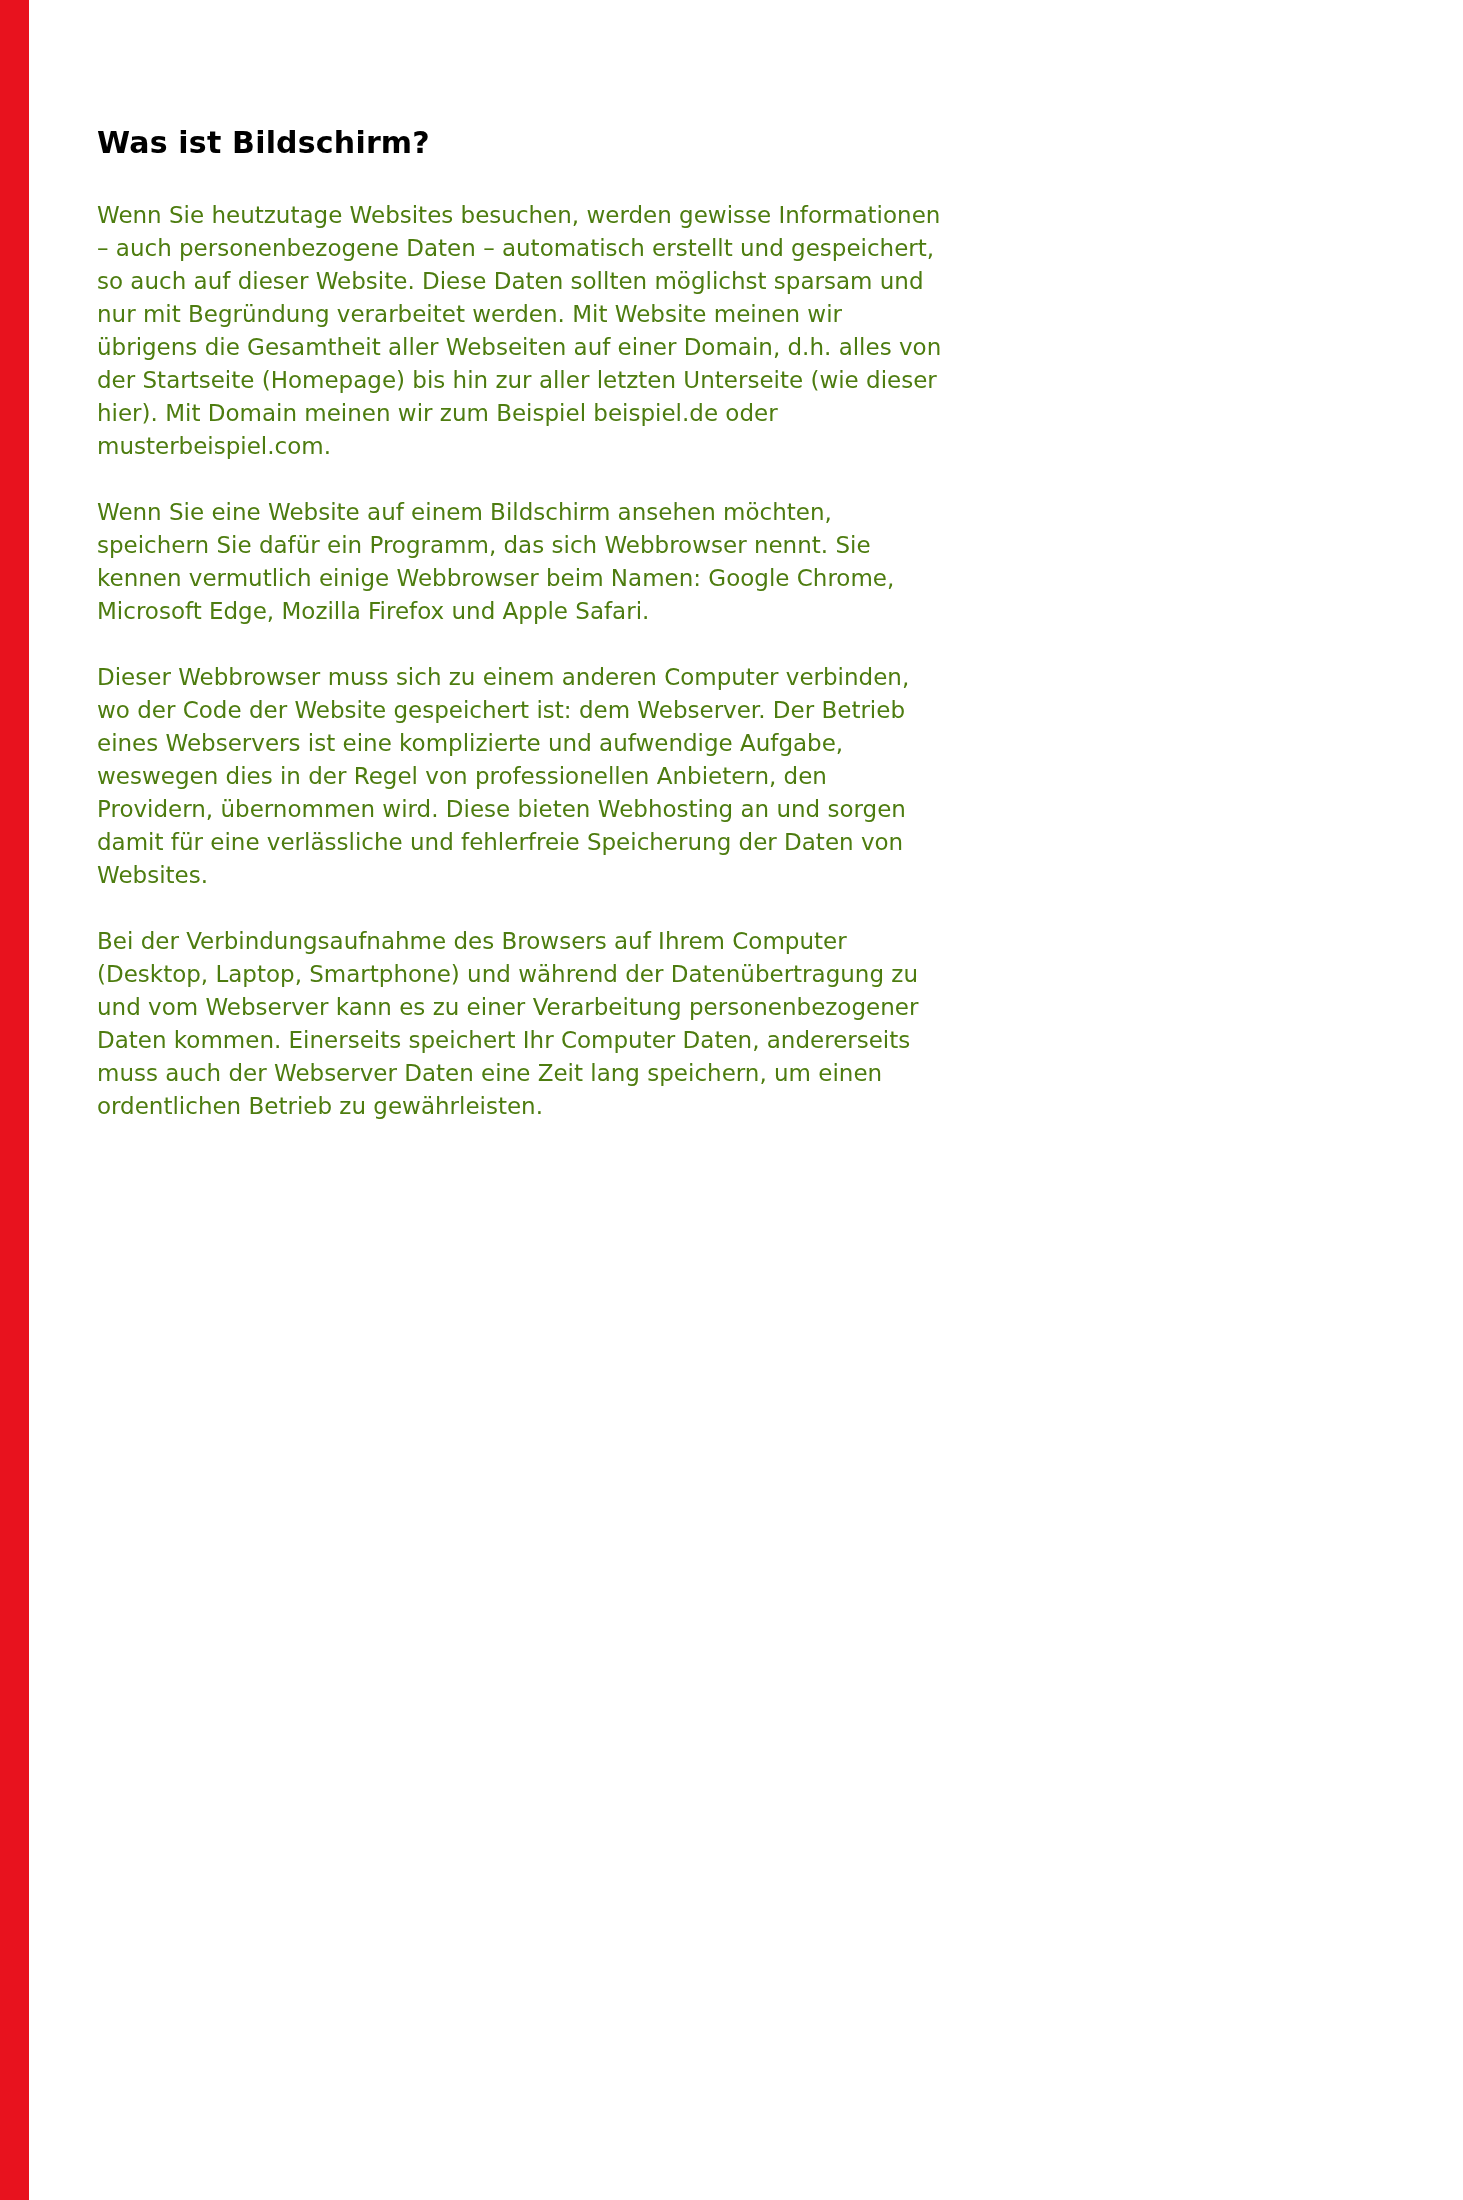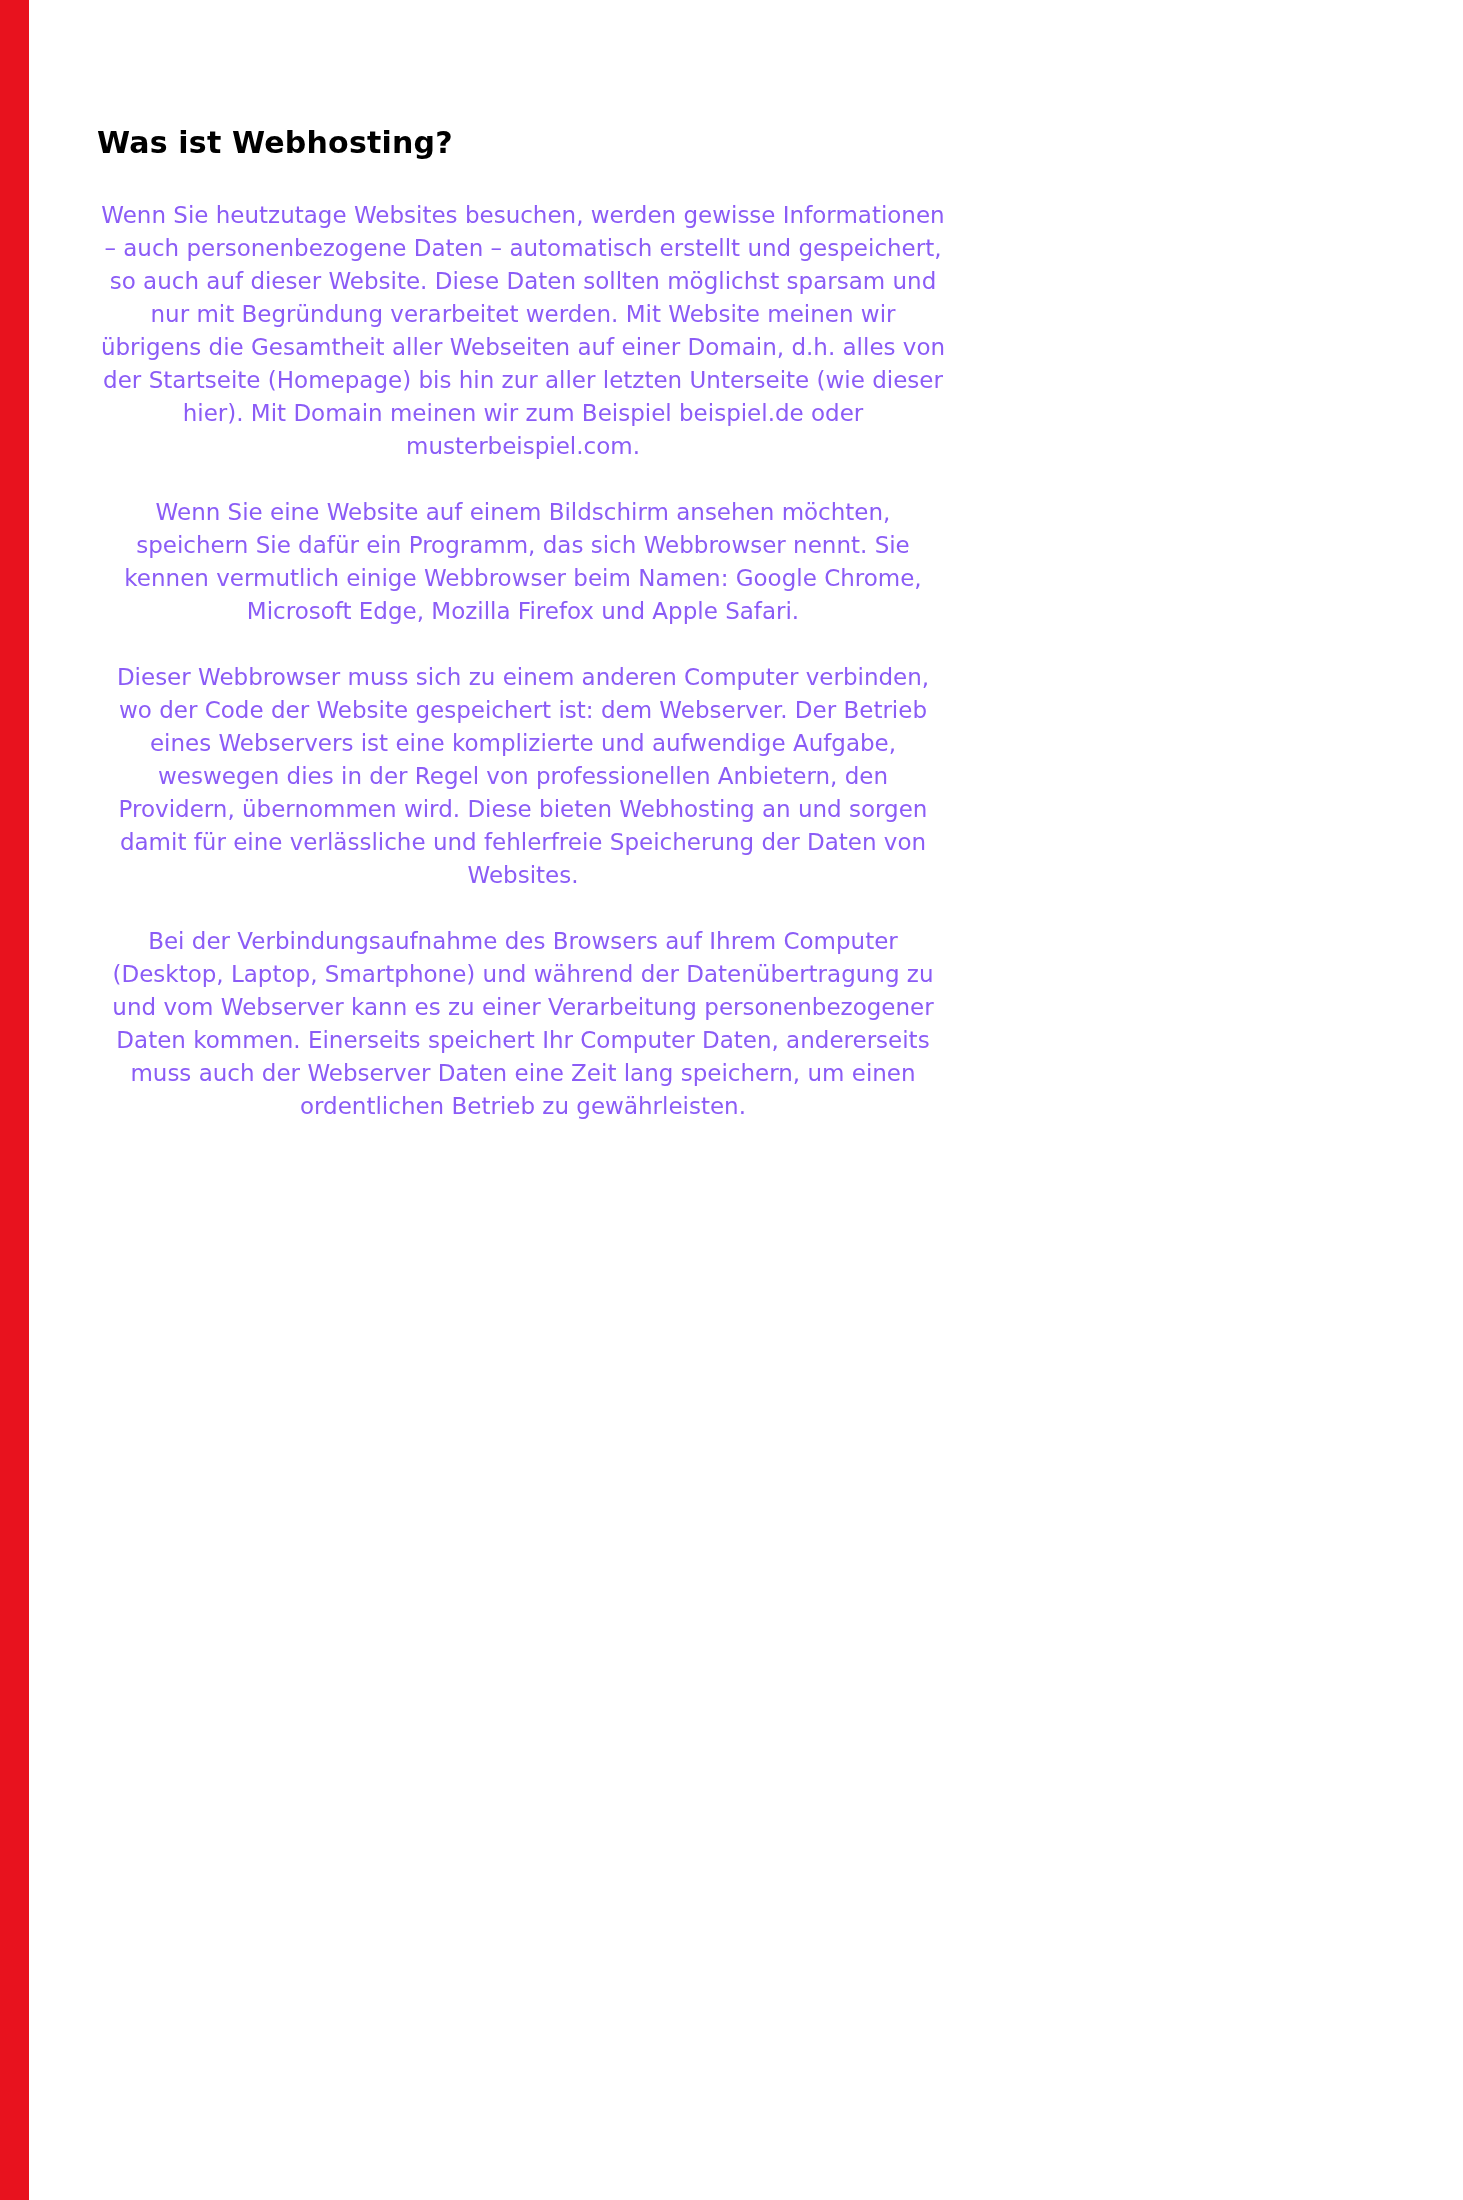--- a/index.html
+++ b/index.html
@@ -34,34 +34,34 @@
     font-weight: bold;
     letter-spacing: 0.2px;
     color: #000000;
     margin: 0 0 38px 0;
     line-height: 1.15;
   }
   p.body-paragraph {
     font-size: 23px;
     line-height: 33px;
     margin: 0 0 33px 0;
-    color: #8b5cf6;
-    text-align: center;
+    color: #4d7c0f;
+    text-align: left;
   }
 </style>
 </head>
 <body style="background: rgb(255, 255, 255);">
 
 <div class="page">
 
   <div class="accent-bar" style="background: rgb(232, 18, 30);"></div>
 
   <main class="content">
 
-    <h1 class="page-title">Was ist Webhosting?</h1>
+    <h1 class="page-title">Was ist Bildschirm?</h1>
 
     <p class="body-paragraph">Wenn Sie heutzutage Websites besuchen, werden gewisse Informationen – auch personenbezogene Daten – automatisch erstellt und gespeichert, so auch auf dieser Website. Diese Daten sollten möglichst sparsam und nur mit Begründung verarbeitet werden. Mit Website meinen wir übrigens die Gesamtheit aller Webseiten auf einer Domain, d.h. alles von der Startseite (Homepage) bis hin zur aller letzten Unterseite (wie dieser hier). Mit Domain meinen wir zum Beispiel beispiel.de oder musterbeispiel.com.</p>
 
     <p class="body-paragraph">Wenn Sie eine Website auf einem Bildschirm ansehen möchten, speichern Sie dafür ein Programm, das sich Webbrowser nennt. Sie kennen vermutlich einige Webbrowser beim Namen: Google Chrome, Microsoft Edge, Mozilla Firefox und Apple Safari.</p>
 
     <p class="body-paragraph">Dieser Webbrowser muss sich zu einem anderen Computer verbinden, wo der Code der Website gespeichert ist: dem Webserver. Der Betrieb eines Webservers ist eine komplizierte und aufwendige Aufgabe, weswegen dies in der Regel von professionellen Anbietern, den Providern, übernommen wird. Diese bieten Webhosting an und sorgen damit für eine verlässliche und fehlerfreie Speicherung der Daten von Websites.</p>
 
     <p class="body-paragraph">Bei der Verbindungsaufnahme des Browsers auf Ihrem Computer (Desktop, Laptop, Smartphone) und während der Datenübertragung zu und vom Webserver kann es zu einer Verarbeitung personenbezogener Daten kommen. Einerseits speichert Ihr Computer Daten, andererseits muss auch der Webserver Daten eine Zeit lang speichern, um einen ordentlichen Betrieb zu gewährleisten.</p>
 
 

